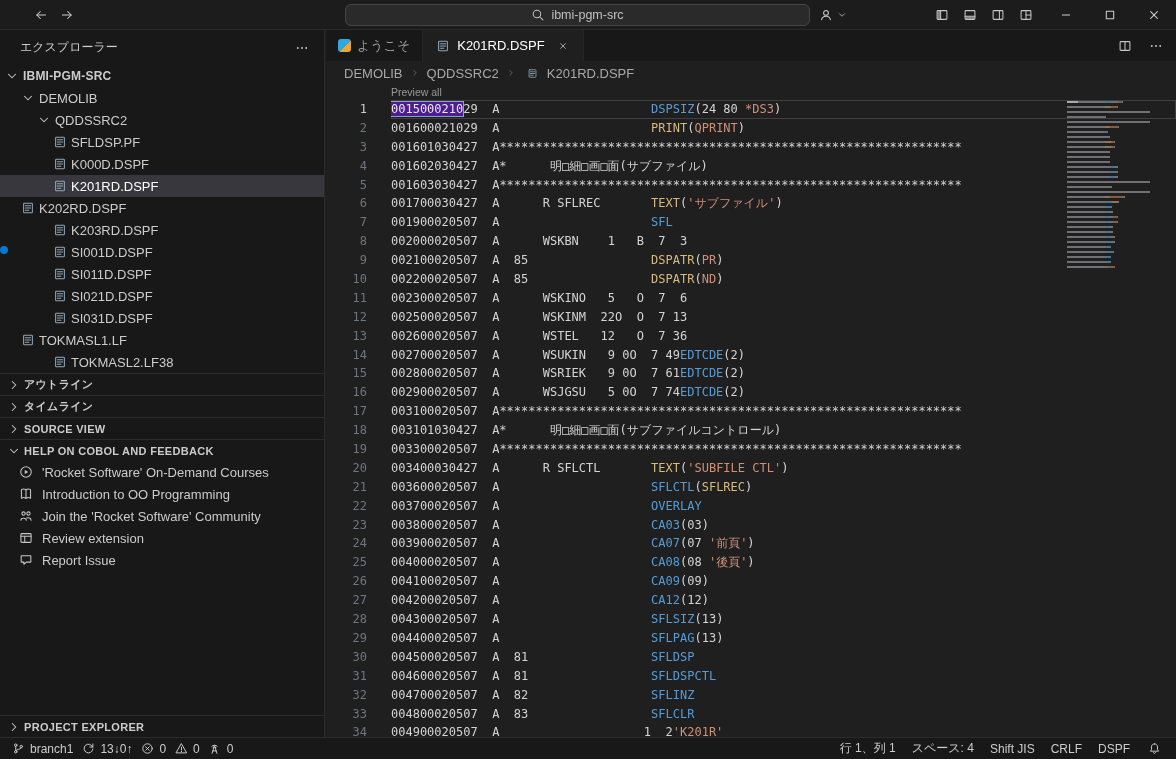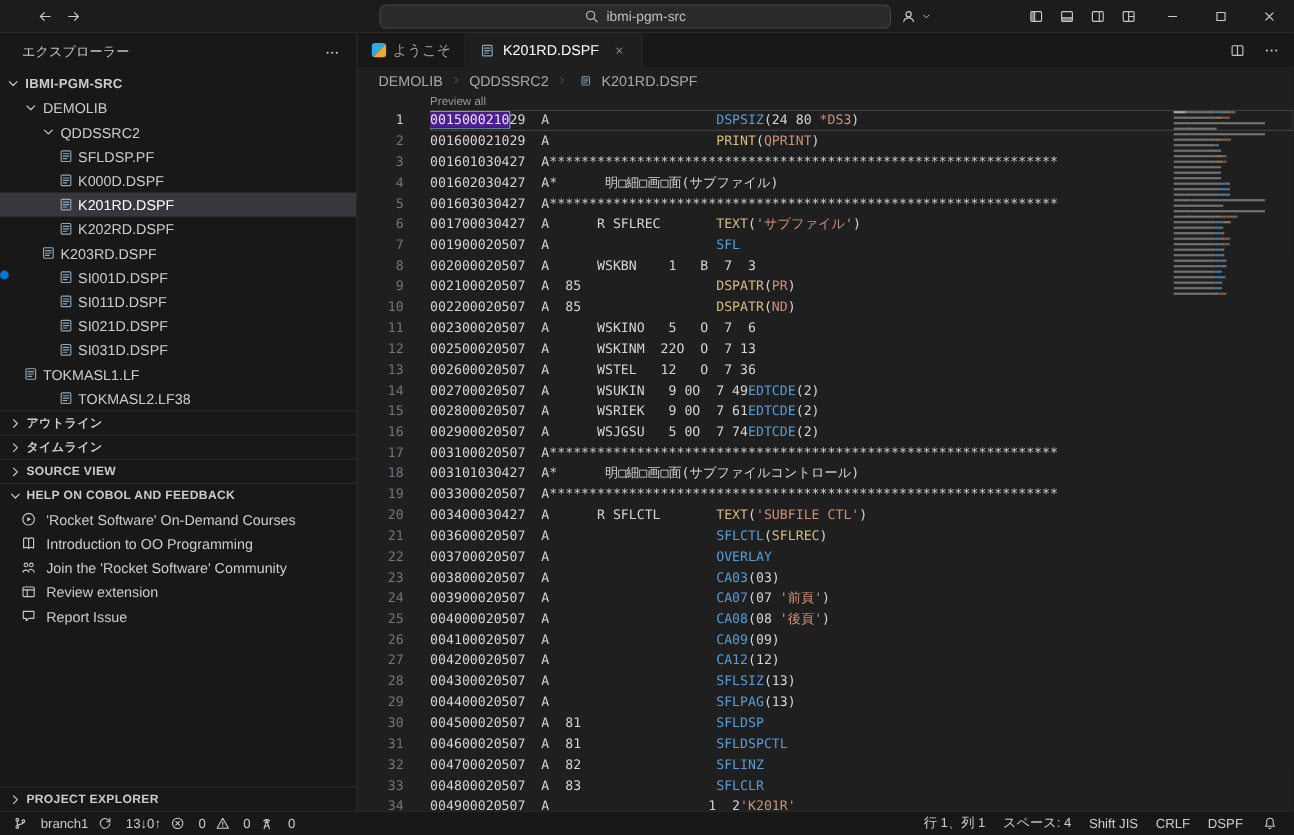--- a/index.html
+++ b/index.html
@@ -81,21 +81,21 @@
 .minimap{position:absolute;top:16px;right:14px;width:95px}
 .mm-row{height:3px;margin-bottom:2px;display:flex}
 .mm-row span{flex:none;height:2.2px;opacity:.8}
 
 
 .statusbar{position:absolute;left:0;right:0;bottom:0;height:22px;background:#181818;
   border-top:1px solid #2b2b2b;display:flex;align-items:center;font-size:12px;color:#cccccc;
   padding:0 10px;z-index:20}
 .sb-left{display:flex;align-items:center;gap:7px}
 .sb-right{margin-left:auto;display:flex;align-items:center;gap:16px;padding-right:4px}
-.sbi{display:flex;align-items:center;gap:11px;white-space:nowrap;cursor:default}
+.sbi{display:flex;align-items:center;gap:4px;white-space:nowrap;cursor:default}
 </style>
 </head>
 <body>
 
 <div class="titlebar">
   <span class="navbtn back">
       <span class="ico ">
         <svg viewBox="0 0 16 16" fill="none" stroke="currentColor" stroke-width="1.2" stroke-linecap="round" stroke-linejoin="round">
           <line x1="13.2" y1="8" x2="3.2" y2="8"></line>
           <polyline points="7.2,4 3.2,8 7.2,12"></polyline>
@@ -261,32 +261,32 @@
         <span class="ico fileic">
           <svg viewBox="0 0 16 16" fill="none" stroke="currentColor" stroke-width="1.2" stroke-linecap="round" stroke-linejoin="round">
             <rect x="3" y="2.5" width="10" height="11" rx="1"></rect>
             <line x1="5" y1="5.5" x2="11" y2="5.5"></line>
             <line x1="5" y1="8" x2="11" y2="8"></line>
             <line x1="5" y1="10.5" x2="9" y2="10.5"></line>
           </svg>
         </span>
         <span class="lbl">K201RD.DSPF</span>
       </div>
+      <div class="row" style="padding-left:20px">
+        <span class="ico fileic">
+          <svg viewBox="0 0 16 16" fill="none" stroke="currentColor" stroke-width="1.2" stroke-linecap="round" stroke-linejoin="round">
+            <rect x="3" y="2.5" width="10" height="11" rx="1"></rect>
+            <line x1="5" y1="5.5" x2="11" y2="5.5"></line>
+            <line x1="5" y1="8" x2="11" y2="8"></line>
+            <line x1="5" y1="10.5" x2="9" y2="10.5"></line>
+          </svg>
+        </span>
+        <span class="lbl">K202RD.DSPF</span>
+      </div>
       <div class="row" style="padding-left:52px">
-        <span class="ico fileic">
-          <svg viewBox="0 0 16 16" fill="none" stroke="currentColor" stroke-width="1.2" stroke-linecap="round" stroke-linejoin="round">
-            <rect x="3" y="2.5" width="10" height="11" rx="1"></rect>
-            <line x1="5" y1="5.5" x2="11" y2="5.5"></line>
-            <line x1="5" y1="8" x2="11" y2="8"></line>
-            <line x1="5" y1="10.5" x2="9" y2="10.5"></line>
-          </svg>
-        </span>
-        <span class="lbl">K202RD.DSPF</span>
-      </div>
-      <div class="row" style="padding-left:36px">
         <span class="ico fileic">
           <svg viewBox="0 0 16 16" fill="none" stroke="currentColor" stroke-width="1.2" stroke-linecap="round" stroke-linejoin="round">
             <rect x="3" y="2.5" width="10" height="11" rx="1"></rect>
             <line x1="5" y1="5.5" x2="11" y2="5.5"></line>
             <line x1="5" y1="8" x2="11" y2="8"></line>
             <line x1="5" y1="10.5" x2="9" y2="10.5"></line>
           </svg>
         </span>
         <span class="lbl">K203RD.DSPF</span>
       </div>

